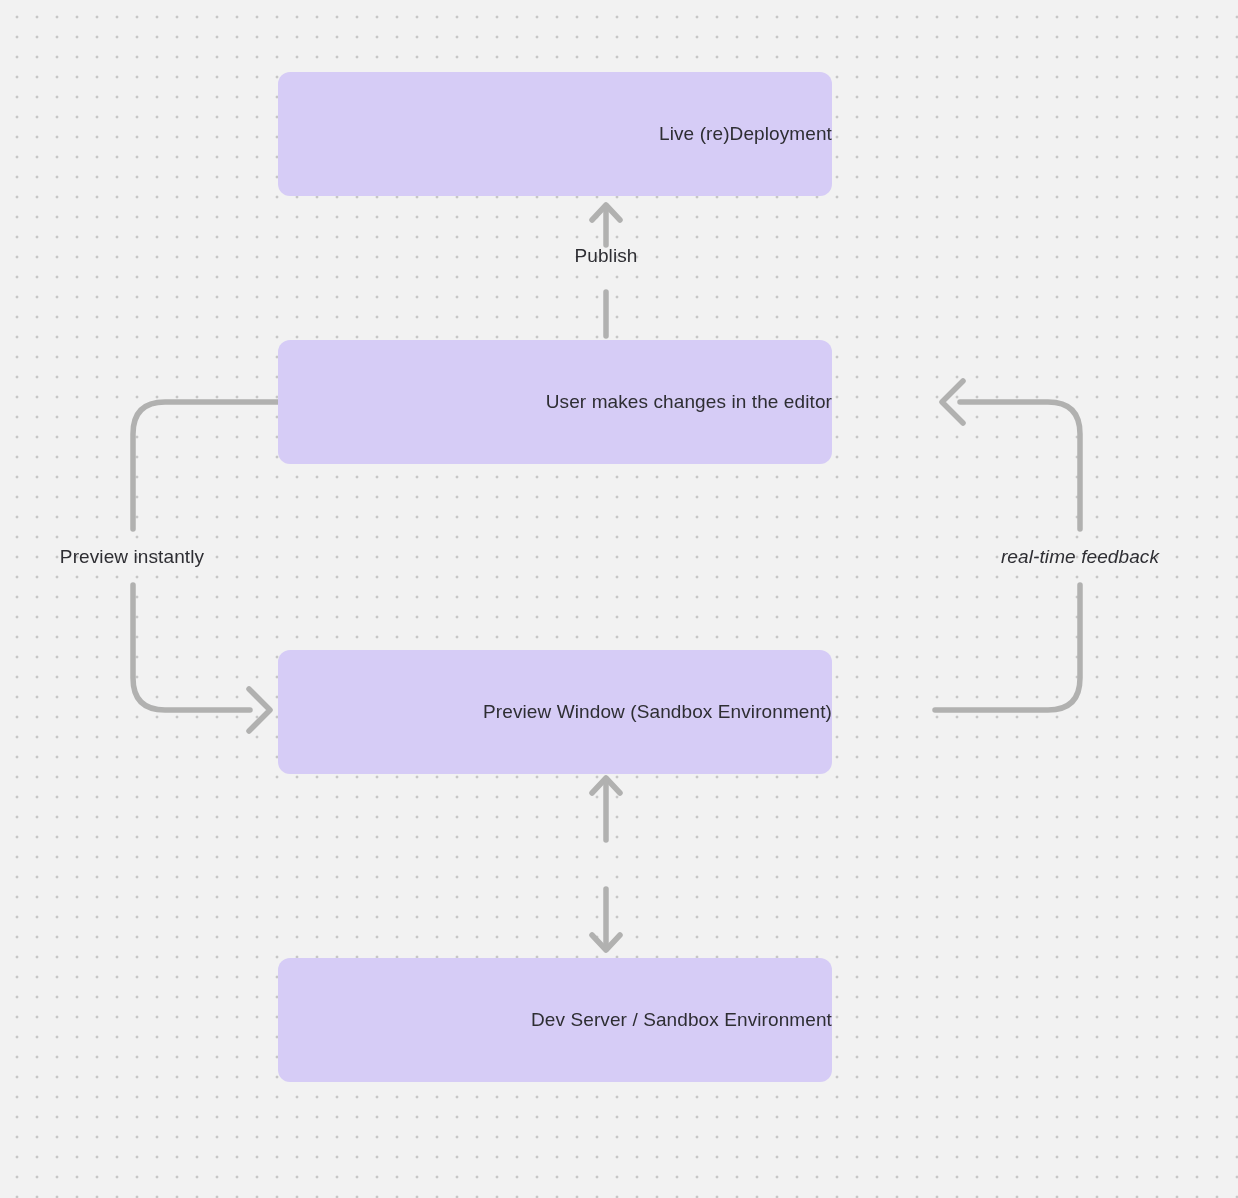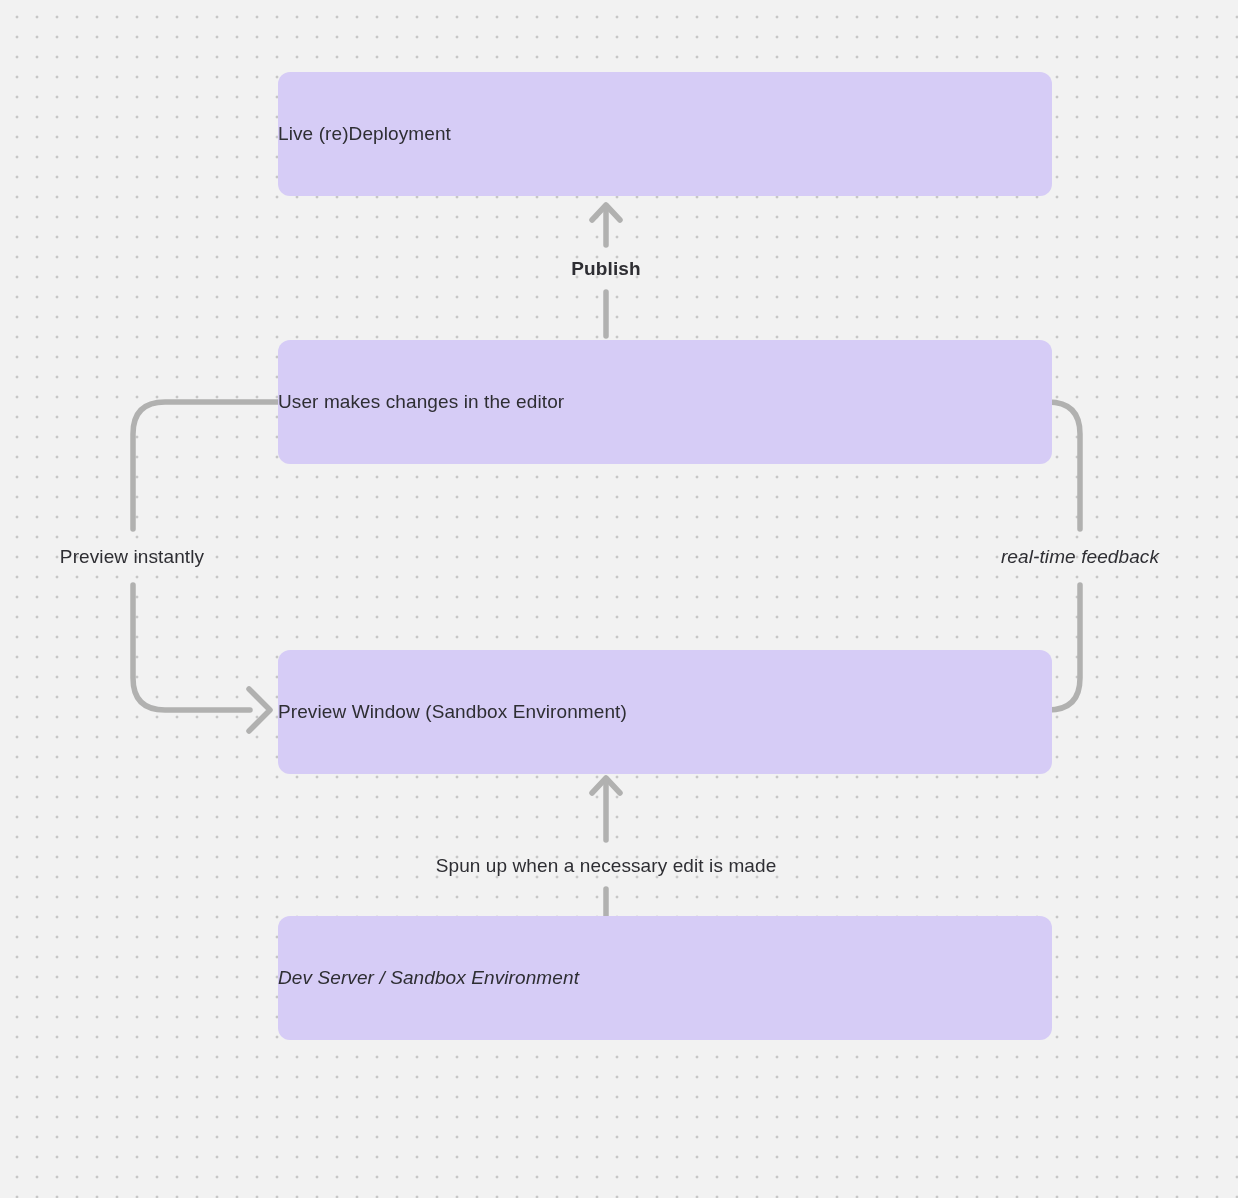--- a/index.html
+++ b/index.html
@@ -32,45 +32,45 @@
   .connector {
     fill: none;
     stroke: #b1b1b0;
     stroke-width: 5.5;
     stroke-linecap: round;
     stroke-linejoin: round;
   }
   .node {
     position: absolute;
     left: 278px;
-    width: 774px;
+    width: 554px;
     height: 124px;
     background: #d6ccf6;
     border-radius: 12px;
     display: flex;
     align-items: center;
-    justify-content: flex-start;
+    justify-content: flex-end;
     text-align: center;
     font-size: 19px;
     color: #2e2e33;
     letter-spacing: 0.1px;
   }
   .node-live        { top: 72px; }
   .node-user        { top: 340px; }
   .node-preview     { top: 650px; }
-  .node-dev         { top: 916px; font-style: italic; }
+  .node-dev         { top: 958px; }
   .edge-label {
     position: absolute;
     transform: translate(-50%, -50%);
     white-space: nowrap;
     font-size: 19px;
     color: #2e2e33;
     letter-spacing: 0.1px;
   }
-  .label-publish    { left: 606px;  top: 269px; font-weight: bold; }
+  .label-publish    { left: 606px;  top: 256px; }
   .label-updates    { left: 132px;  top: 557px; }
   .label-feedback   { left: 1080px; top: 557px; font-style: italic; }
   .label-spunup     { left: 606px;  top: 866px; }
 </style>
 </head>
 <body>
 
 <div class="canvas">
 
   <svg class="connector-layer" viewBox="0 0 1238 1198" xmlns="http://www.w3.org/2000/svg">
@@ -116,15 +116,14 @@
   <div class="node node-dev">
     <span>Dev Server / Sandbox Environment</span>
   </div>
 
   <div class="edge-label label-publish">Publish</div>
 
   <div class="edge-label label-updates">Preview instantly</div>
 
   <div class="edge-label label-feedback">real-time feedback</div>
 
-  <div class="edge-label label-spunup">Spun up when a necessary edit is made</div>
 
 </div>
 
 </body></html>

